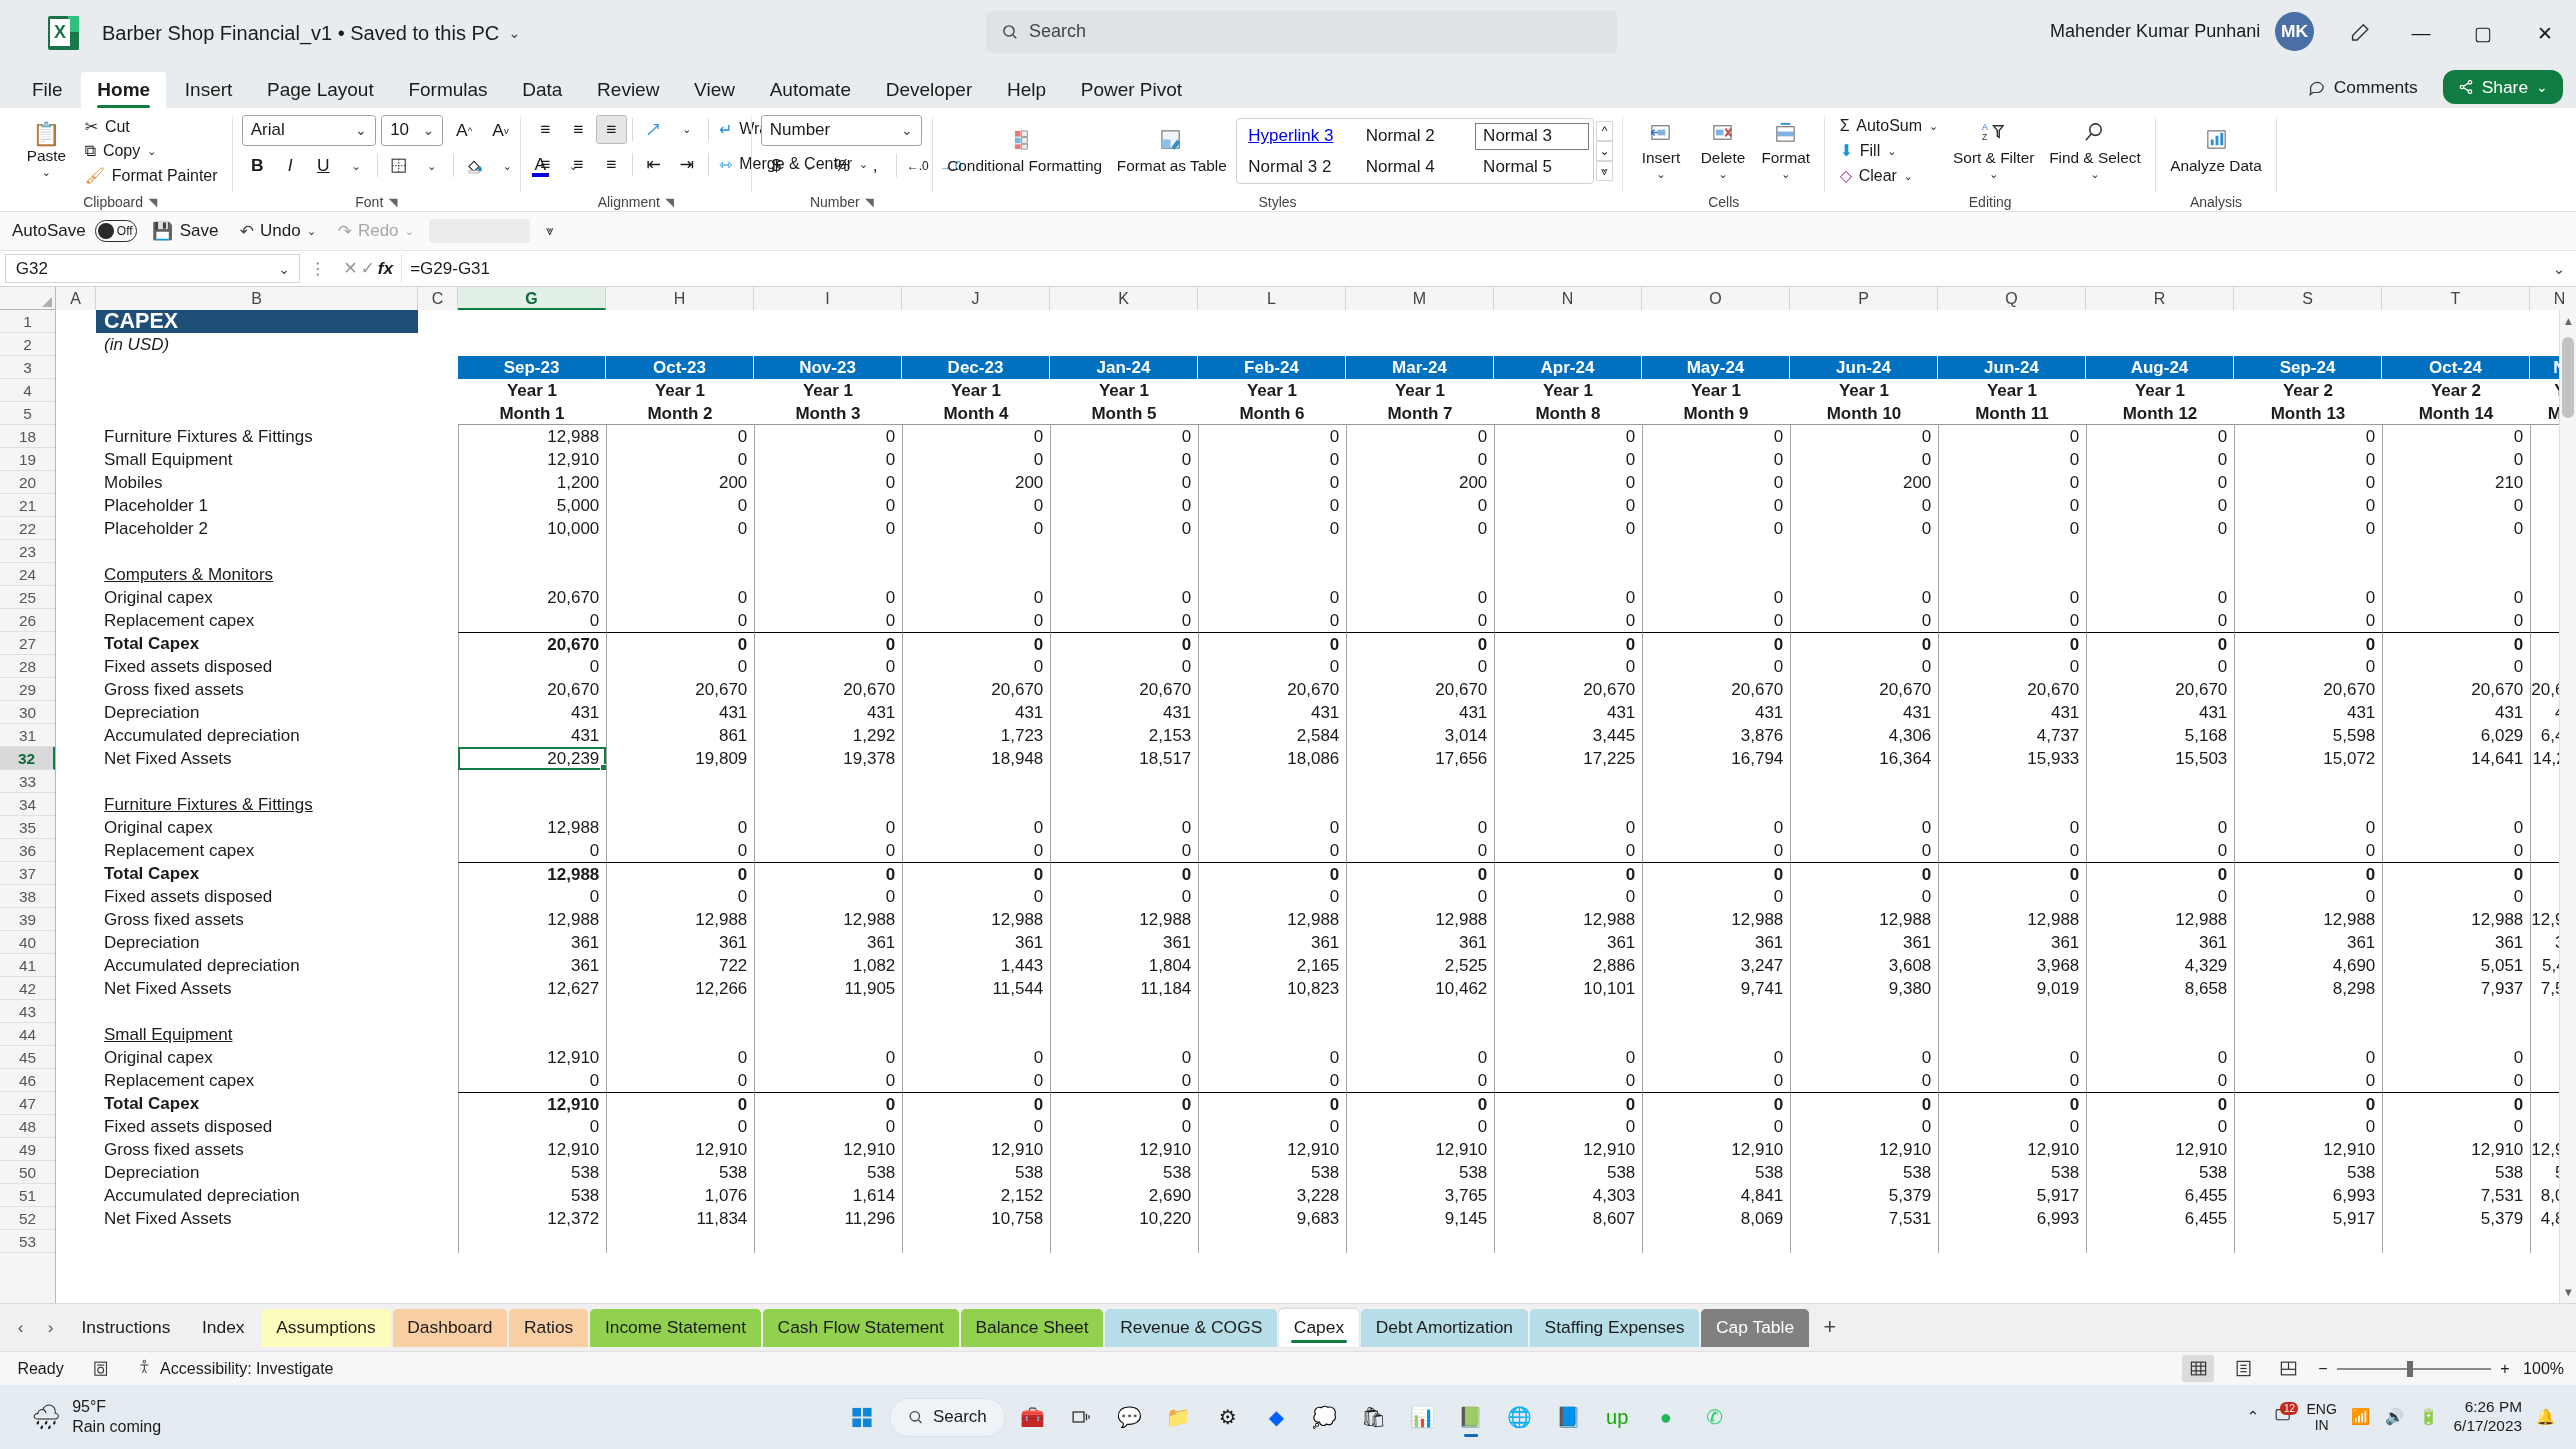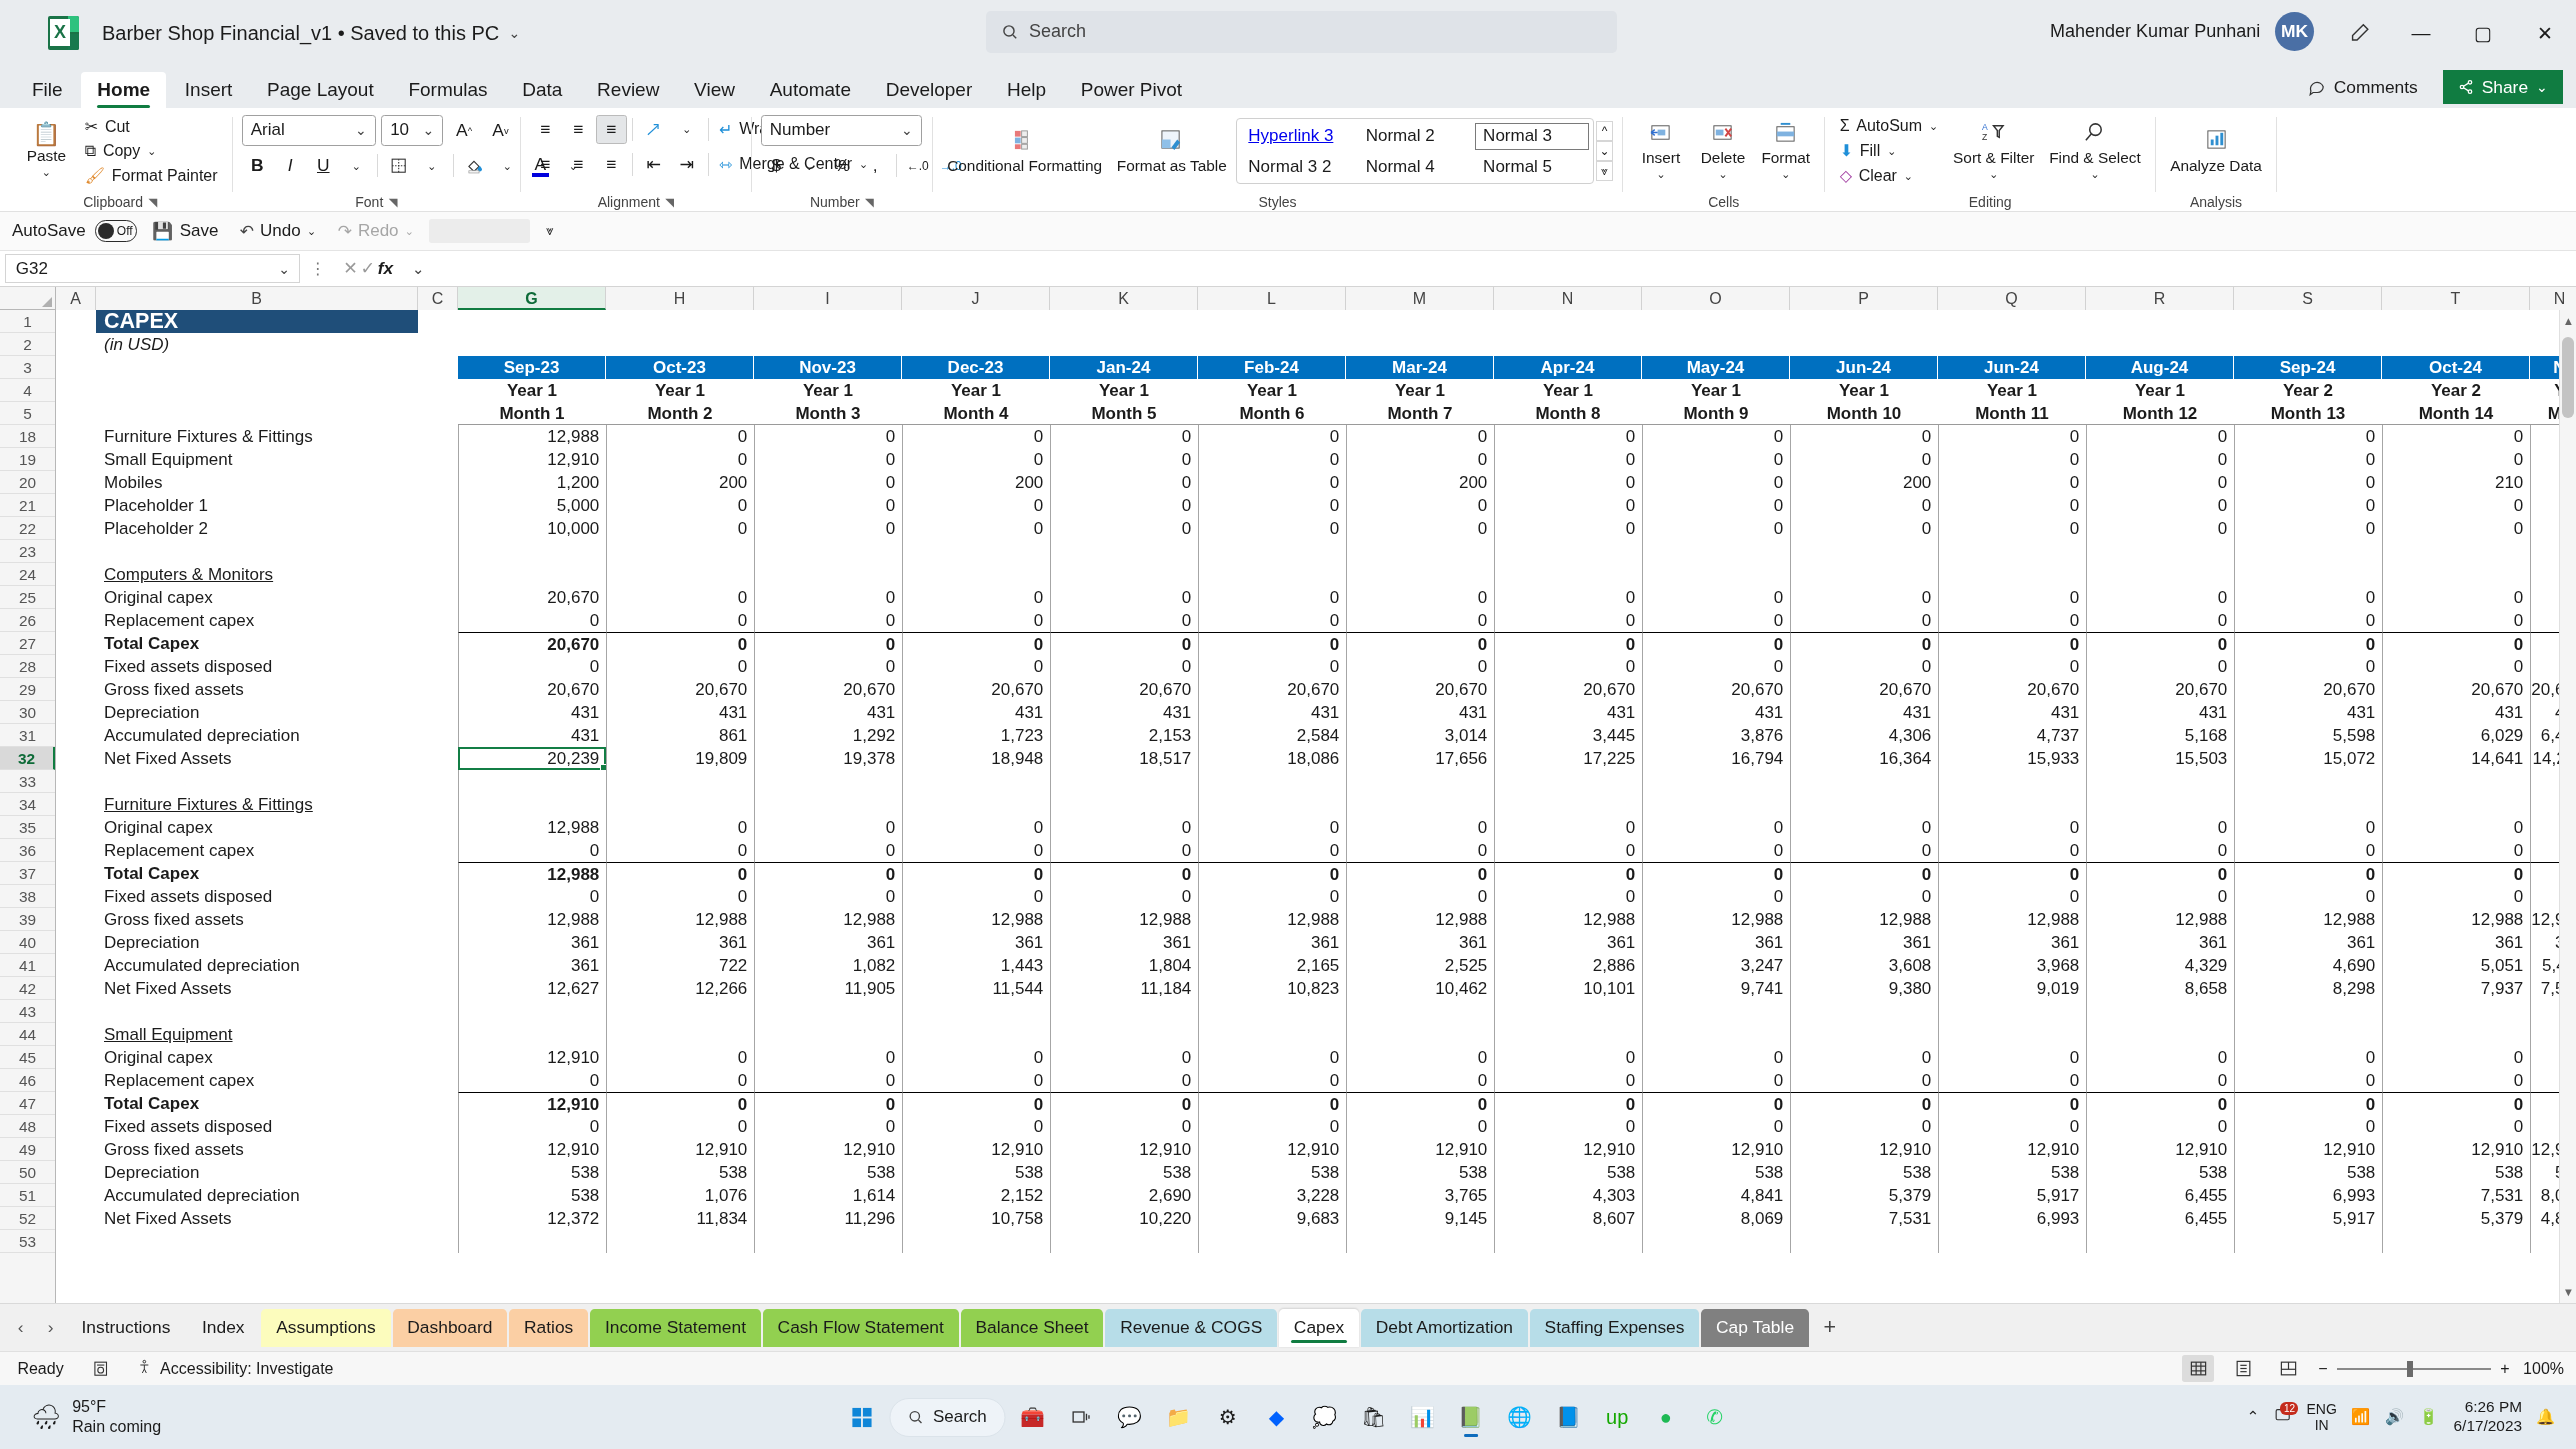--- a/index.html
+++ b/index.html
@@ -34,21 +34,21 @@
   .win-btn { width:62px; height:66px; display:flex; align-items:center; justify-content:center; font-size:19px; color:#1b1b1b; }
   .pen-btn { position:absolute; right:195px; top:12px; width:43px; height:42px; display:flex; align-items:center; justify-content:center; }
 
   
   .tabrow { height:42px; background:#e9ecef; display:flex; align-items:flex-end; padding-left:16px; gap:2.7px; flex:0 0 42px; position:relative; }
   .tab { padding:0 16px; height:36px; line-height:36px; font-size:19px; color:#1b1b1b; border-radius:4px 4px 0 0; position:relative; white-space:nowrap; }
   .tab.active { font-weight:bold; background:#fff; }
   .tab.active::after { content:""; position:absolute; left:16px; right:16px; bottom:0; height:3.4px; background:#107c41; border-radius:2px;}
   .rb-right { position:absolute; right:13.4px; bottom:4px; display:flex; align-items:center; gap:10.7px; }
   .comments-btn { height:34px; display:flex; align-items:center; gap:8px; padding:0 13.4px; font-size:17.4px; border:0.7px solid transparent; border-radius:4px;}
-  .share-btn { height:34px; display:flex; align-items:center; gap:8px; padding:0 14.8px; font-size:17.4px; background:#107c41; color:#fff; border-radius:0; }
+  .share-btn { height:34px; display:flex; align-items:center; gap:8px; padding:0 14.8px; font-size:17.4px; background:#107c41; color:#fff; border-radius:12px; }
 
   
   .ribbon { height:104px; background:#fff; flex:0 0 104px; display:flex; position:relative; border-bottom:0.7px solid #e1e1e1; padding-left:8px;}
   .rgroup { display:flex; flex-direction:column; height:104px; position:relative; padding:0 9.4px; }
   .rgroup-body { flex:1; display:flex; align-items:center; gap:4px; padding-top:2.7px; }
   .rgroup-label { height:20px; font-size:14px; color:#444; text-align:center; display:flex; align-items:center; justify-content:center; gap:5.4px; }
   .rgroup:after { content:""; position:absolute; right:0; top:9.4px; bottom:20px; width:0.7px; background:#e1e1e1; }
   .big-btn { display:flex; flex-direction:column; align-items:center; justify-content:center; min-width:58px; padding:2.7px 5.4px; border-radius:3.4px; font-size:15.4px; line-height:1.15; text-align:center; gap:1.3px;}
   .ico { font-size:23px; line-height:1; }
   .small-row { display:flex; align-items:center; gap:6.7px; font-size:16px; padding:2px 5.4px; border-radius:2.7px; white-space:nowrap;}
@@ -526,20 +526,21 @@
     <div class="namebox">
       <span>G32</span>
       <span class="chev">⌄</span>
     </div>
     <div style="padding:0 9.4px;color:#777;font-size:16px">⋮</div>
     <div class="fb-tools">
       <span>✕</span>
       <span>✓</span>
       <span class="act">fx</span>
     </div>
+    <div class="fcontent">=G29-G31</div>
     <div class="fb-expand">⌄</div>
   </div>
 
   <div class="gridwrap">
     <div class="colhdr">
       <div class="corner"></div>
       <div class="ch" style="width:40px">A</div>
       <div class="ch" style="width:322px">B</div>
       <div class="ch" style="width:40px">C</div>
       <div class="ch sel" style="width:148px">G</div>

